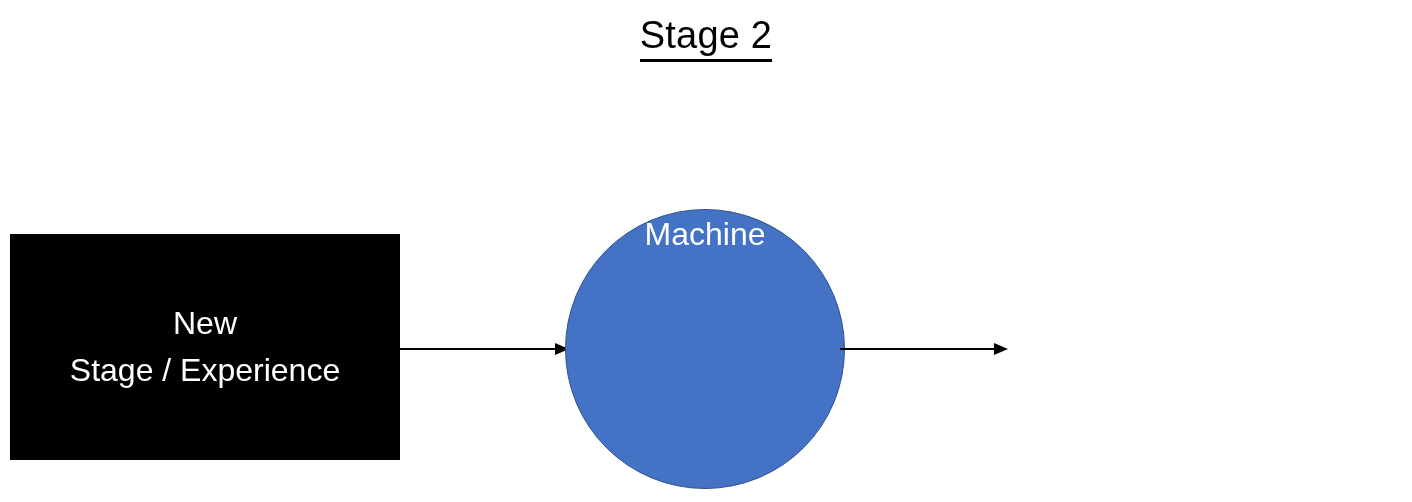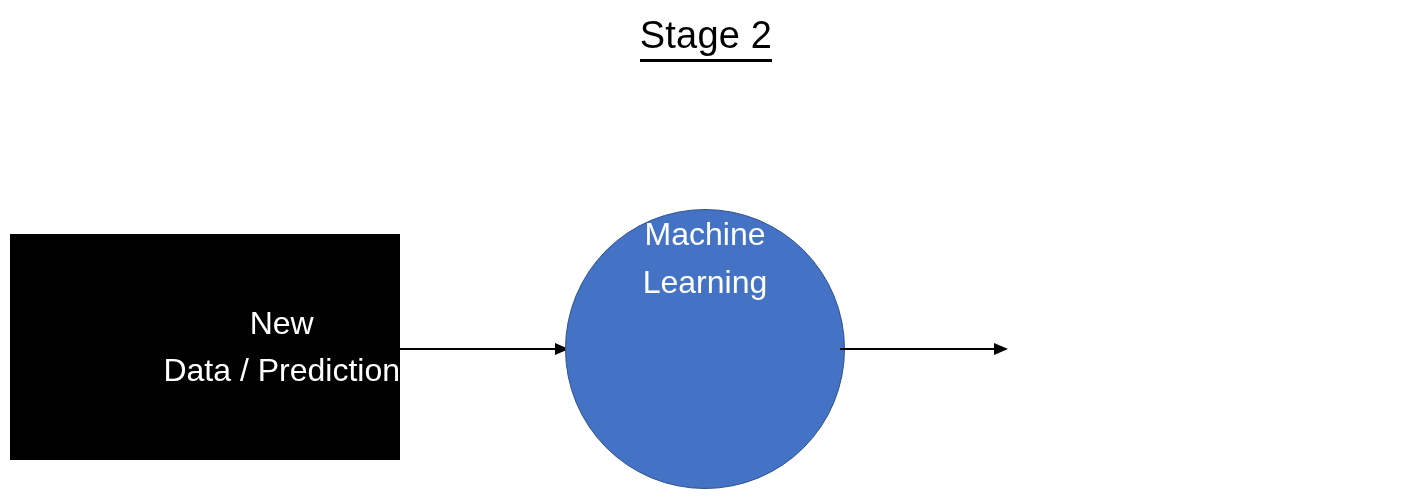--- a/index.html
+++ b/index.html
@@ -53,21 +53,20 @@
     text-align: center;
     white-space: nowrap;
     font-weight: 400;
   }
 
   #box-input {
     left: 10px;
     top: 234px;
     width: 390px;
     height: 226px;
-    justify-content: flex-end;
   }
   #box-output {
     left: 1004px;
     top: 234px;
     width: 391px;
     height: 224px;
   }
   #box-output .node-label {
     
     margin-left: -2px;
@@ -110,32 +109,32 @@
 </head>
 <body>
 
 <div id="canvas">
 
   <div class="diagram-title">
     <span class="title-text">Stage 2</span>
   </div>
 
   <div class="node-box" id="box-input">
-    <div class="node-label"><span>New</span><br><span>Data / Prediction</span></div>
+    <div class="node-label"><span>New</span><br><span>Stage / Experience</span></div>
   </div>
 
   <div class="connector" id="arrow-input-to-model">
     <svg width="170" height="20" viewBox="0 0 170 20" xmlns="http://www.w3.org/2000/svg" aria-hidden="true">
       <line x1="0" y1="10" x2="156" y2="10" stroke="#000000" stroke-width="2"></line>
       <polygon points="156,4 170,10 156,16" fill="#000000"></polygon>
     </svg>
   </div>
 
   <div id="node-model">
-    <div class="node-label"><span>Machine</span><br><span>Learning</span><br></div>
+    <div class="node-label"><span>Machine</span><br><br></div>
   </div>
 
   <div class="connector" id="arrow-model-to-output">
     <svg width="168" height="20" viewBox="0 0 168 20" xmlns="http://www.w3.org/2000/svg" aria-hidden="true">
       <line x1="0" y1="10" x2="154" y2="10" stroke="#000000" stroke-width="2"></line>
       <polygon points="154,4 168,10 154,16" fill="#000000"></polygon>
     </svg>
   </div>
 
 

